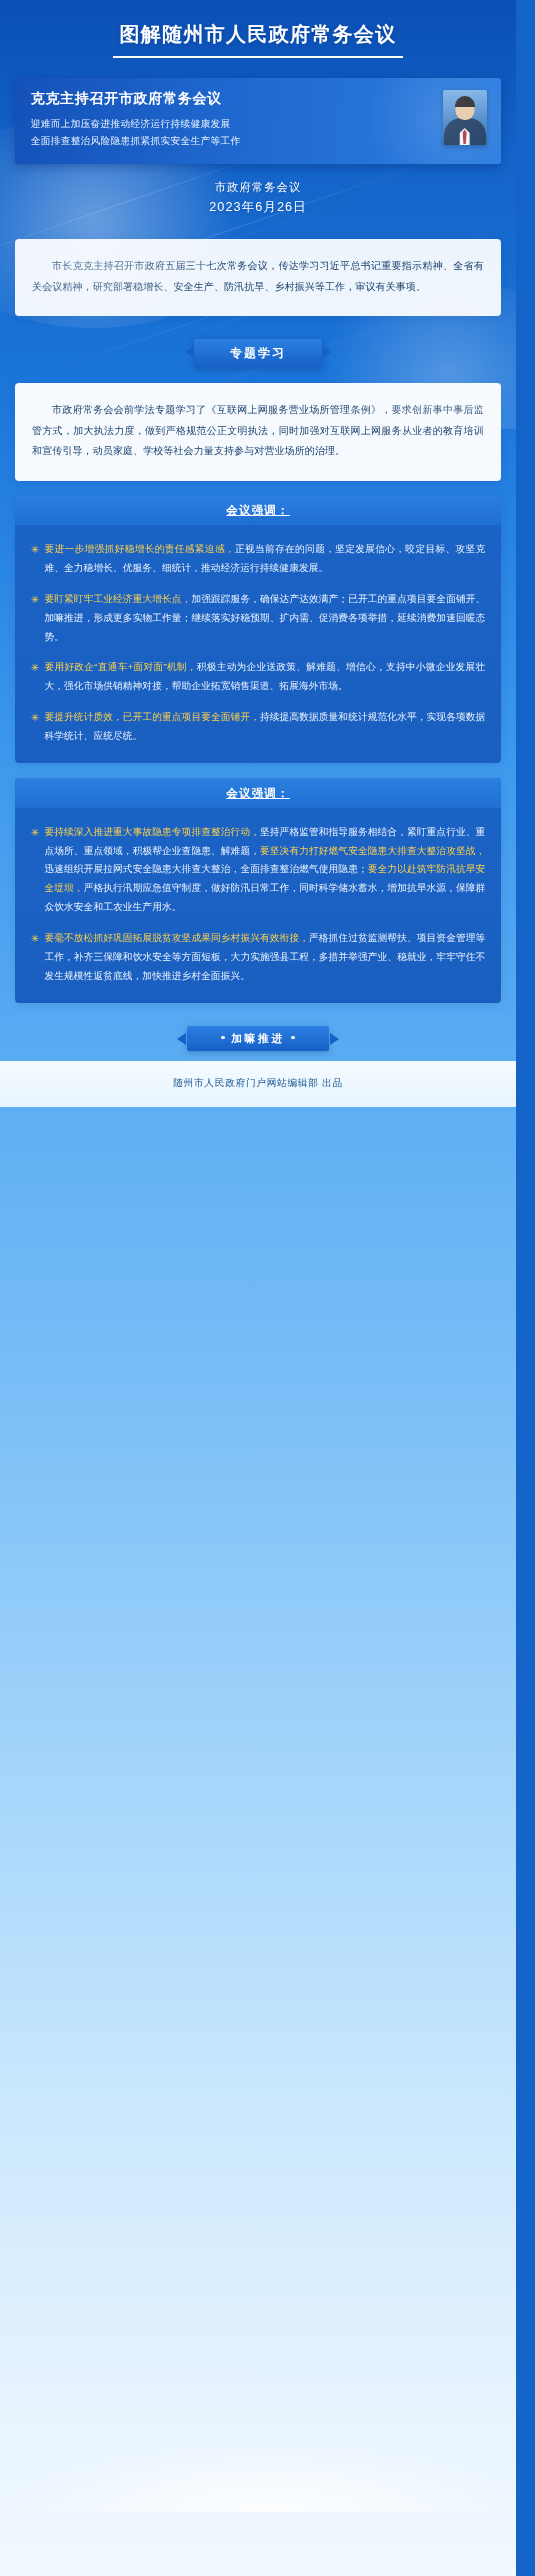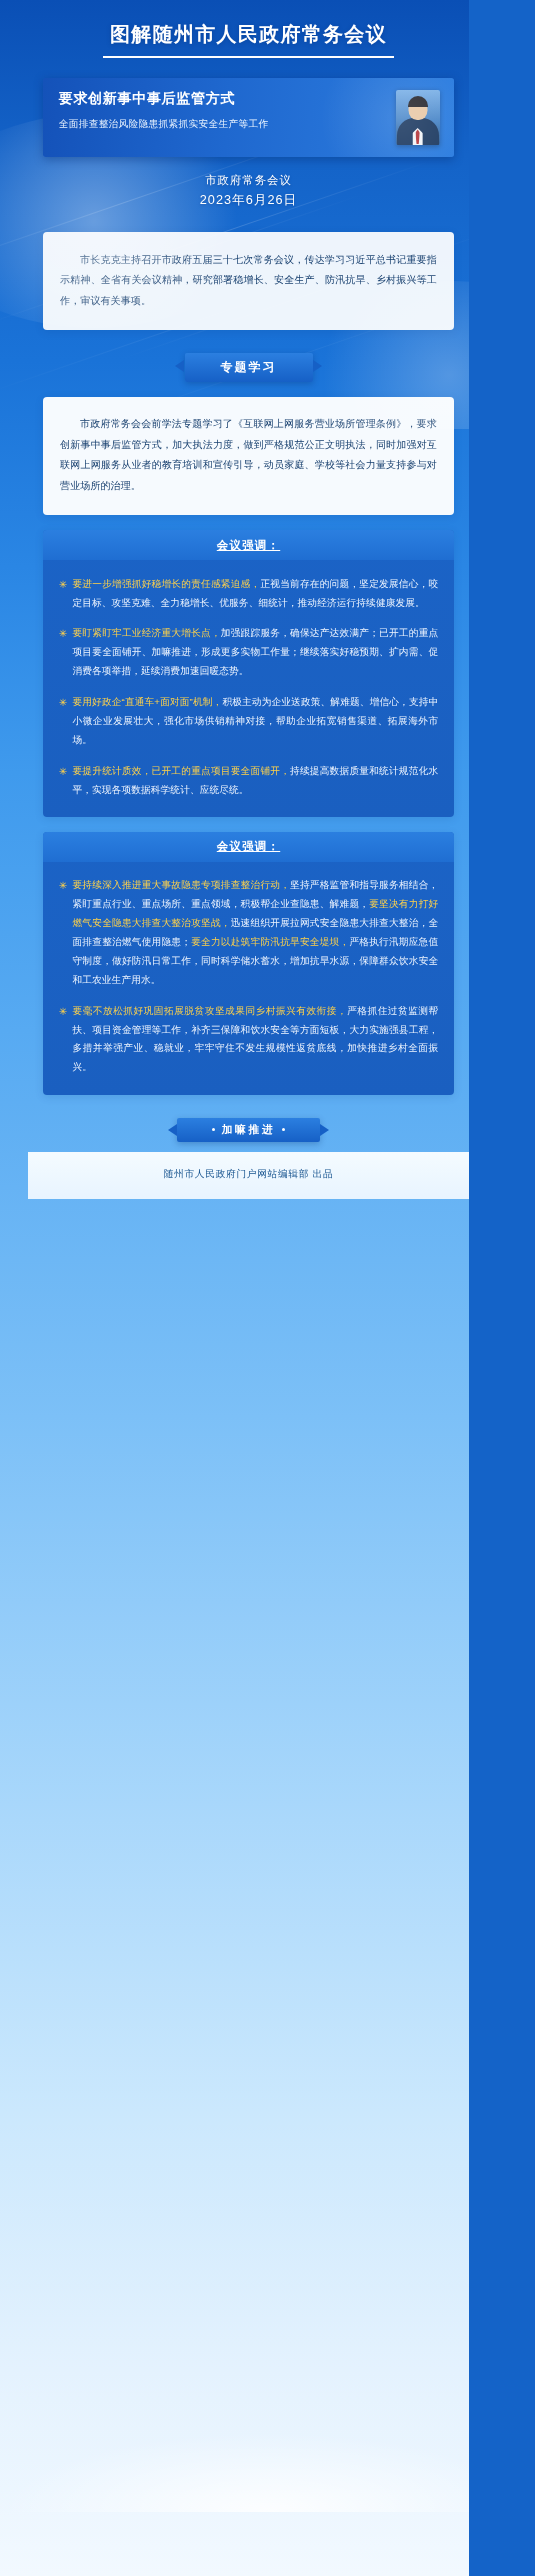--- a/index.html
+++ b/index.html
@@ -2,27 +2,26 @@
 <html style="font-size:10.7px"><head>
 <meta charset="utf-8">
 <style>
   * { box-sizing: border-box; margin: 0; padding: 0; }
   body {
     width: 536px;
     font-family: "Liberation Sans", "DejaVu Sans", sans-serif;
     background: #1463c8;
   }
   .page {
-    width: 469px;
+    width: 516px;
     min-height: 2576px;
     position: relative;
     background:
       linear-gradient(180deg, #0a4fb5 0%, #1463c8 6%, #1a73d8 14%, #2a86e4 22%, #3f9aed 30%, #57aaf2 40%, #7cc0f7 55%, #a8d7fb 70%, #cbe8fd 82%, #e4f2fe 92%, #f2f9ff 100%);
     overflow: hidden;
-    padding-left: 28px;
   }
   
   .streaks {
     position: absolute; top: 0; left: 0; width: 536px; height: 429px;
     overflow: hidden; pointer-events: none;
   }
   .streaks span {
     position: absolute;
     background: linear-gradient(90deg, rgba(255,255,255,0) 0%, rgba(255,255,255,0.16) 50%, rgba(255,255,255,0) 100%);
     height: 1.3px; width: 415px; transform: rotate(-19deg);
@@ -234,21 +233,22 @@
       <span class="s6"></span>
     <div class="glow g1"></div>
     <div class="glow g2"></div>
   </div>
 
   <div class="top-title-wrap">
     <div class="top-title">图解随州市人民政府常务会议</div>
   </div>
 
   <div class="hero">
-    <div class="hero-head">要求创新事中事后监管方式</div>
+    <div class="hero-head">克克主持召开市政府常务会议</div>
+    <div class="hero-line">迎难而上加压奋进推动经济运行持续健康发展</div>
     <div class="hero-line">全面排查整治风险隐患抓紧抓实安全生产等工作</div>
     <div class="portrait">
       <div class="body"></div>
       <div class="shirt"></div>
       <div class="tie"></div>
       <div class="head"></div>
       <div class="hair"></div>
     </div>
   </div>
 

